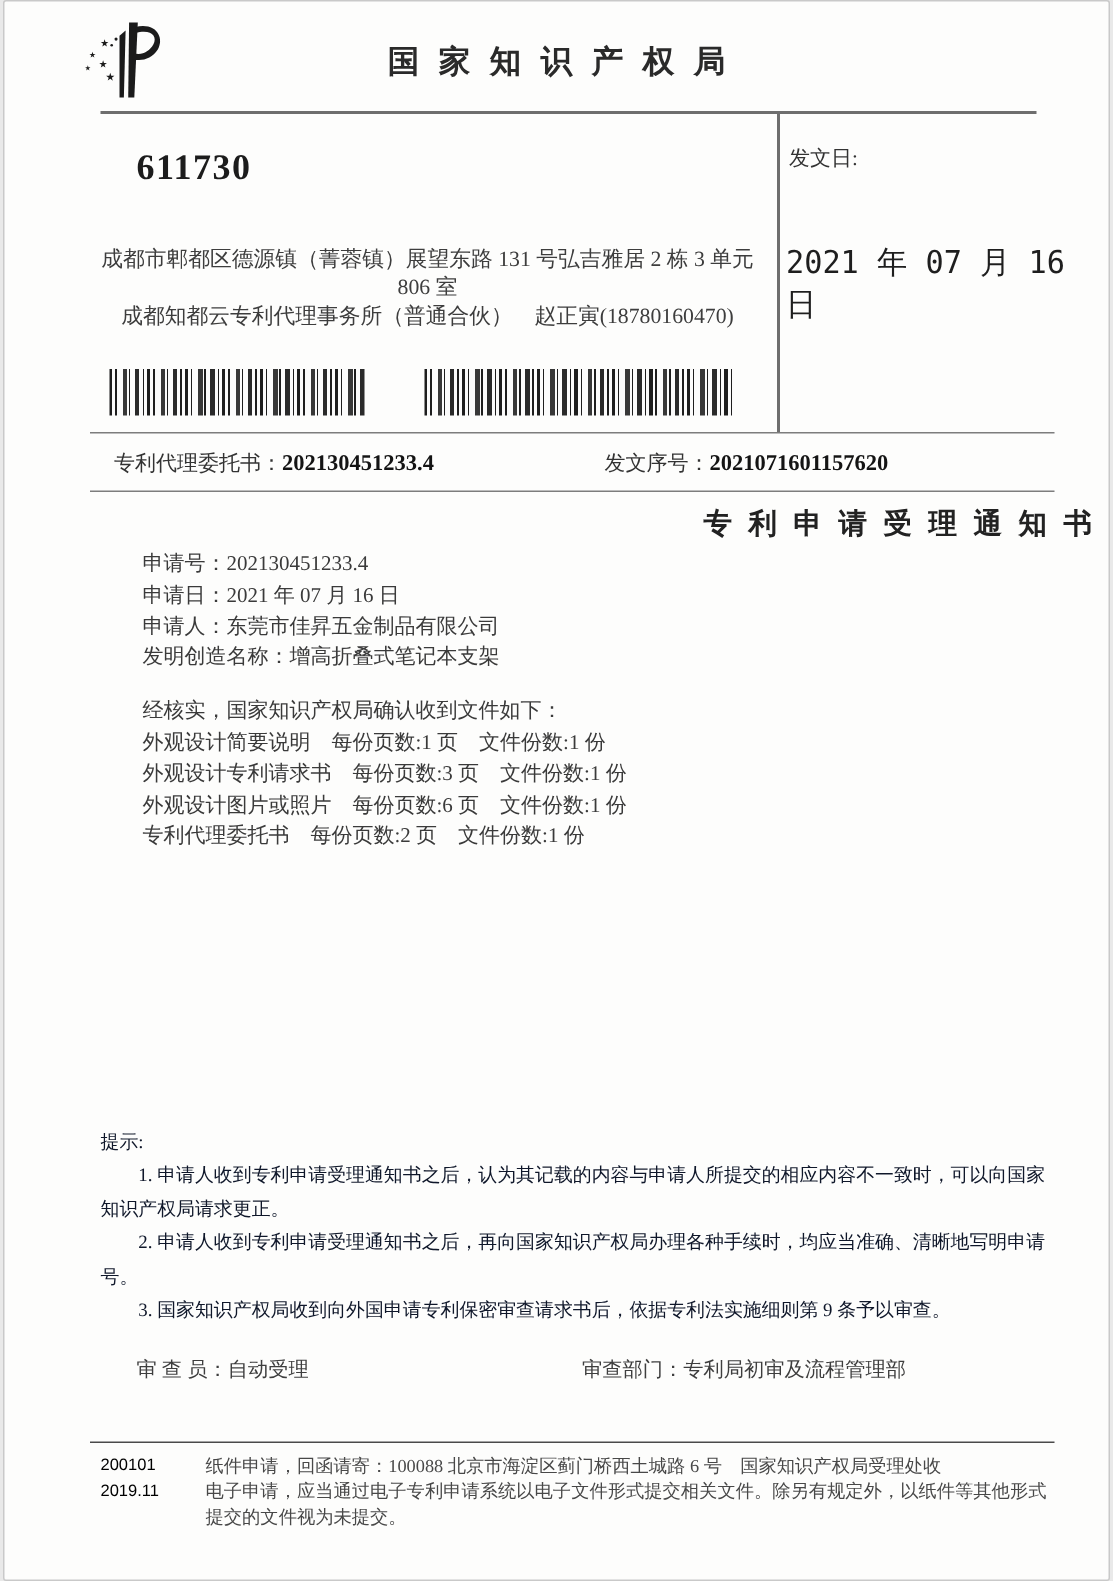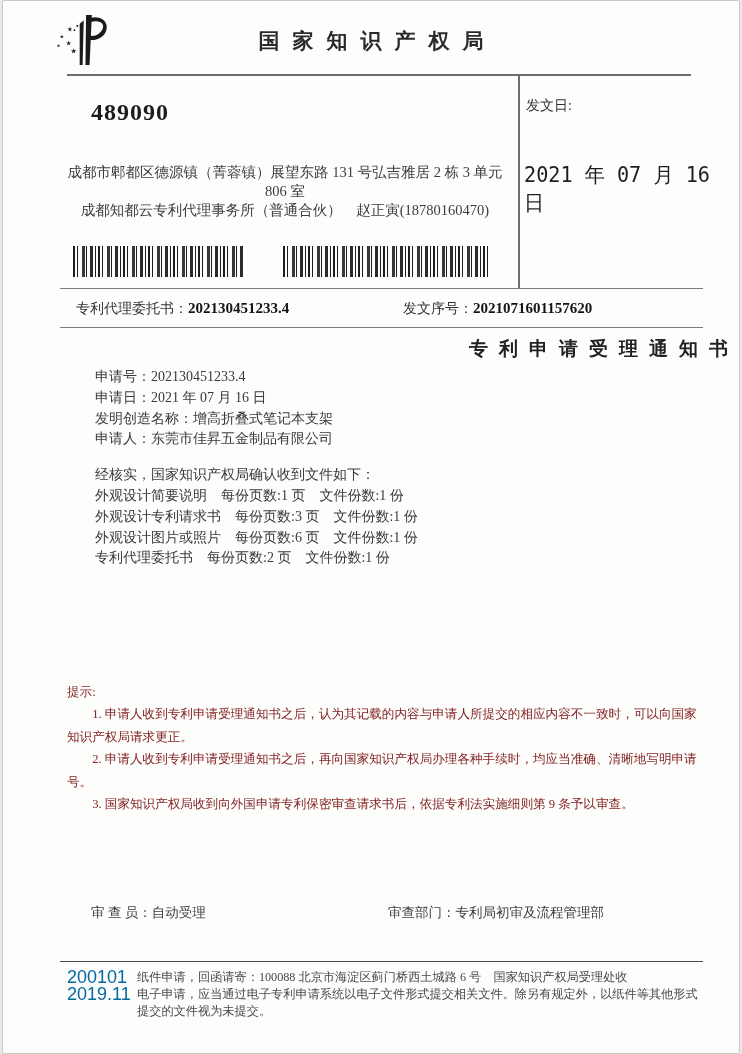--- a/index.html
+++ b/index.html
@@ -72,31 +72,31 @@
     font-size:19px;font-weight:bold;color:#222;
     letter-spacing:11px;padding-left:11px;
   }
 
   
   .body-block{left:64px;top:366px;width:636px;font-size:14px;line-height:20.8px;color:#3a3a3a;}
   .body-block p{margin:0;text-indent:2em;}
   .confirm-intro{margin-top:15px !important;}
 
   
-  .tips-block{left:64px;top:680px;width:632px;font-size:12.6px;line-height:22.4px;color:#7f1d1d;}
+  .tips-block{left:64px;top:749px;width:632px;font-size:12.6px;line-height:22.4px;color:#0f172a;}
   .tips-block .tips-label{margin:0;text-indent:0;}
   .tips-block p{margin:0;text-indent:2em;}
 
   
   .examiner-row{left:0;top:903px;width:742px;font-size:13.5px;color:#3e3e3e;}
   .examiner{position:absolute;left:88px;top:0;}
   .department{position:absolute;left:385px;top:0;}
 
   
-  .footer-codes{left:64px;top:968px;width:64px;font-size:18px;line-height:17px;color:#0369a1;
+  .footer-codes{left:64px;top:968px;width:64px;font-size:11px;line-height:17px;color:#000000;
     font-family:"Liberation Sans","DejaVu Sans",sans-serif;}
   .footer-text{left:134px;top:968px;width:572px;font-size:12.2px;line-height:17px;color:#484848;}
   .footer-text p{margin:0;}
   .nowrap{white-space:nowrap;}
 
   .logo{left:50px;top:10px;}
 </style>
 </head>
 <body>
 
@@ -116,21 +116,21 @@
     <text x="11" y="46" font-size="8" fill="#1b1b1b">★</text>
     <text x="22" y="58" font-size="10" fill="#1b1b1b">★</text>
     <text x="6" y="62" font-size="7" fill="#1b1b1b">★</text>
     <text x="30" y="73" font-size="11" fill="#1b1b1b">★</text>
   </svg>
 
   <div class="abs agency-title">国家知识产权局</div>
   <div class="abs rule rule-top"></div>
   <div class="abs v-divider"></div>
 
-  <div class="abs postal">489090</div>
+  <div class="abs postal">611730</div>
   <div class="abs addr addr1">成都市郫都区德源镇（菁蓉镇）展望东路 131 号弘吉雅居 2 栋 3 单元</div>
   <div class="abs addr addr2">806 室</div>
   <div class="abs addr addr3">成都知都云专利代理事务所（普通合伙）　赵正寅(18780160470)</div>
 
   <div class="abs send-date-label">发文日:</div>
   <div class="abs send-date">2021 年 07 月 16 日</div>
 
   <div class="abs barcode barcode1"></div>
   <div class="abs barcode barcode2"></div>
 
@@ -143,22 +143,22 @@
     </span>
   </div>
 
   <div class="abs rule rule-mid2"></div>
 
   <div class="abs notice-title">专利申请受理通知书</div>
 
   <div class="abs body-block">
     <p>申请号：202130451233.4</p>
     <p>申请日：2021 年 07 月 16 日</p>
+    <p>申请人：东莞市佳昇五金制品有限公司</p>
     <p>发明创造名称：增高折叠式笔记本支架</p>
-    <p>申请人：东莞市佳昇五金制品有限公司</p>
     <p class="confirm-intro">经核实，国家知识产权局确认收到文件如下：</p>
     <p>外观设计简要说明　每份页数:1 页　文件份数:1 份</p>
     <p>外观设计专利请求书　每份页数:3 页　文件份数:1 份</p>
     <p>外观设计图片或照片　每份页数:6 页　文件份数:1 份</p>
     <p>专利代理委托书　每份页数:2 页　文件份数:1 份</p>
   </div>
 
   <div class="abs tips-block">
     <p class="tips-label">提示:</p>
     <p>1. 申请人收到专利申请受理通知书之后，认为其记载的内容与申请人所提交的相应内容不一致时，可以向国家知识产权局请求更正。</p>

